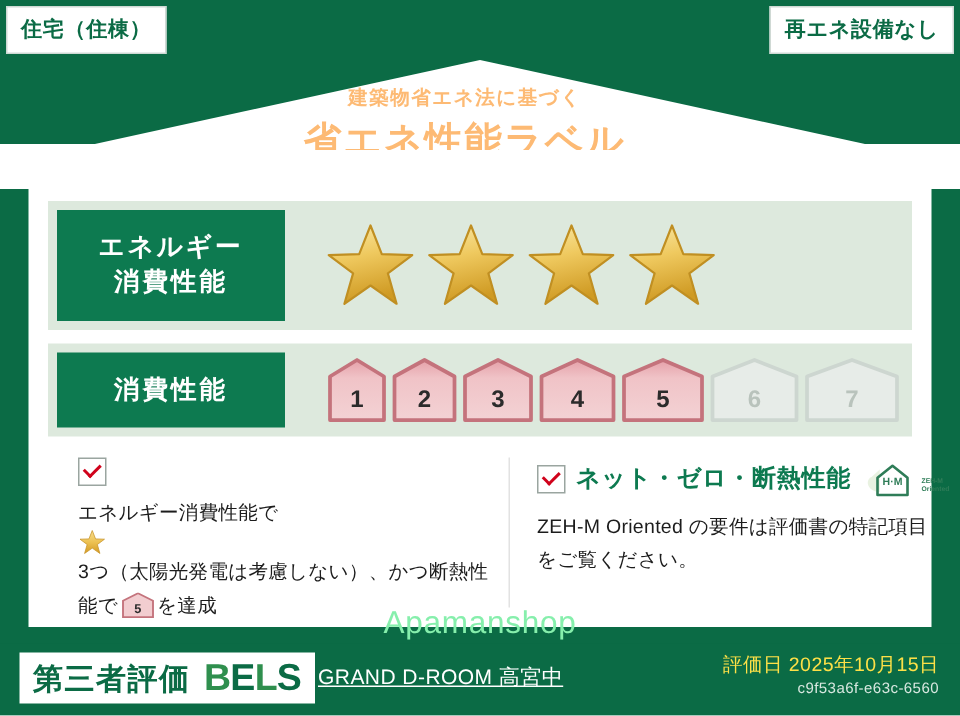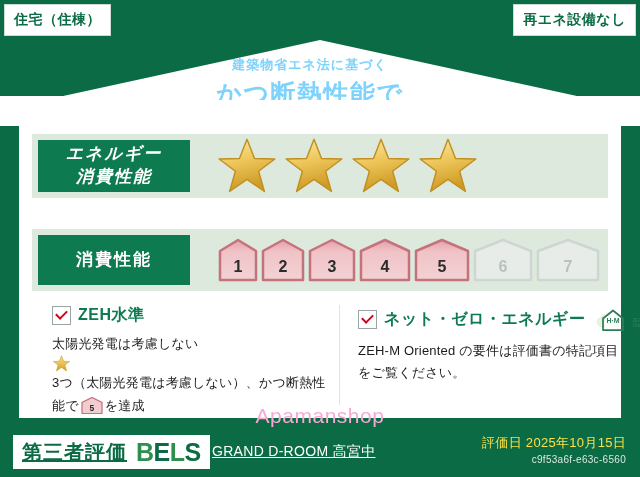--- a/index.html
+++ b/index.html
@@ -51,38 +51,38 @@
     padding:1px 9px 3px 9px;
     letter-spacing:0.5px;
     white-space:nowrap;
   }
   .tag-left{left:4px;}
   .tag-right{right:4px;}
 
   
   .title-block{
     position:absolute;left:0;top:56px;width:620px;text-align:center;
-    color:#7dd3fc;
+    color:#fdba74;
   }
   .title-sub{
     font-size:13px;font-weight:bold;letter-spacing:1px;
     margin:0 0 3px 0;
   }
   .title-main{
     font-size:25px;font-weight:bold;letter-spacing:1.5px;
     margin:0;
   }
 
   
   .row{
     position:absolute;left:13px;width:576px;
     background:#dde9dd;
     display:flex;align-items:center;
   }
-  .row-energy{top:34px;height:64px;font-style:italic;}
+  .row-energy{top:34px;height:86px;}
   .row-insul{top:129px;height:62px;}
 
   .rowlabel{
     width:152px;height:calc(100% - 12px);
     margin-left:6px;
     background:#0d7a50;
     color:#ffffff;
     font-weight:bold;
     font-size:17px;
     letter-spacing:2px;
@@ -156,37 +156,37 @@
     font-size:4.5px;color:#2f7d58;font-weight:bold;line-height:1.25;
     padding-bottom:4px;white-space:nowrap;
   }
 
   
   .mini-house{display:inline-block;vertical-align:-4px;margin:0 2px;}
 
   
   .watermark{
     position:absolute;left:0;top:404px;width:640px;text-align:center;
-    font-size:21px;color:#f9a8d4;letter-spacing:0.5px;
+    font-size:21px;color:#86efac;letter-spacing:0.5px;
     z-index:5;pointer-events:none;
   }
 
   
   .footer{
     position:absolute;left:0;bottom:0;width:640px;height:48px;
     background:#0b6b45;
   }
   .bels-box{
     position:absolute;left:13px;top:6px;height:34px;
     background:#ffffff;
     display:flex;align-items:center;
     padding:0 9px;
   }
   .bels-jp{
-    color:#0b6b45;font-weight:bold;font-size:20px;letter-spacing:1px;text-decoration:underline;
+    color:#0b6b45;font-weight:bold;font-size:20px;letter-spacing:1px;
   }
   .bels-mark{
     font-weight:bold;font-size:25px;letter-spacing:-0.5px;margin-left:9px;text-align:right;
   }
   .bels-mark .b1{color:#2f8f4e;}
   .bels-mark .b2{color:#0b6b45;}
   .bels-mark .b3{color:#2f8f4e;}
   .bels-mark .b4{color:#0b6b45;}
   .prop-name{
     position:absolute;left:212px;top:14px;
@@ -207,21 +207,21 @@
 <div id="label-root">
 
   <div class="roof-white"></div>
   <div class="roof-fill"></div>
 
   <div class="tag tag-left">住宅（住棟）</div>
   <div class="tag tag-right">再エネ設備なし</div>
 
   <div class="title-block">
     <p class="title-sub">建築物省エネ法に基づく</p>
-    <p class="title-main">かつ断熱性能で</p>
+    <p class="title-main">省エネ性能ラベル</p>
   </div>
 
   <div class="card">
 
     <div class="row row-energy">
       <div class="rowlabel">
         <span>エネルギー</span>
         <span>消費性能</span>
       </div>
       <div class="rowbody">
@@ -369,43 +369,42 @@
             </div>
           </div>
       </div>
     </div>
 
     <div class="notes">
 
       <div class="note left">
         <div class="note-head">
           <span class="checkbox"></span>
-          <span class="note-title">ZEH水準</span>
         </div>
         <div class="note-body">
-          <span>太陽光発電は考慮しない</span><svg class="star sm" viewBox="0 0 100 96">
+          <span>エネルギー消費性能で</span><svg class="star sm" viewBox="0 0 100 96">
               <defs>
                 <linearGradient id="gsm" x1="0" y1="0" x2="0" y2="1">
                   <stop offset="0" stop-color="#f6dd8e"></stop>
                   <stop offset="0.5" stop-color="#edc253"></stop>
                   <stop offset="1" stop-color="#d49b24"></stop>
                 </linearGradient>
               </defs>
               <polygon points="50,2 63,35 98,36 70,57 80,92 50,71 20,92 30,57 2,36 37,35" fill="url(#gsm)" stroke="#c89328" stroke-width="3"></polygon>
             </svg><span>3つ（太陽光発電は考慮しない）、かつ断熱性能で</span><span class="mini-house"><svg width="22" height="17" viewBox="0 0 44 34">
                 <polygon points="22,1 42,11 42,33 2,33 2,11" fill="#f2cdd0" stroke="#c4737c" stroke-width="2.5"></polygon>
                 <text x="22" y="27" text-anchor="middle" font-family="Liberation Sans, sans-serif" font-size="17" font-weight="bold" fill="#2b2b2b">5</text>
               </svg></span><span>を達成</span>
         </div>
       </div>
 
       <div class="note right">
         <div class="note-head">
           <span class="checkbox"></span>
-          <span class="note-title">ネット・ゼロ・エネルギー</span>
+          <span class="note-title">ネット・ゼロ・断熱性能</span>
           <span class="zeh-logo">
             <svg width="34" height="28" viewBox="0 0 68 56">
               <path d="M6 26 L17 16 L17 46 C6 46 1 38 1 34 C1 30 3 27 6 26 Z" fill="#e8f1df" opacity="0.95"></path>
               <path d="M14 27 L34 11 L54 27 L54 50 L14 50 Z" fill="none" stroke="#2f7d58" stroke-width="3.5" stroke-linejoin="round"></path>
               <text x="34" y="36" text-anchor="middle" font-family="Liberation Sans, sans-serif" font-size="14" font-weight="bold" fill="#2f7d58">H·M</text>
             </svg>
             <span class="zcap">
               <span>ZEH-M</span><br>
               <span>Oriented</span>
             </span>

